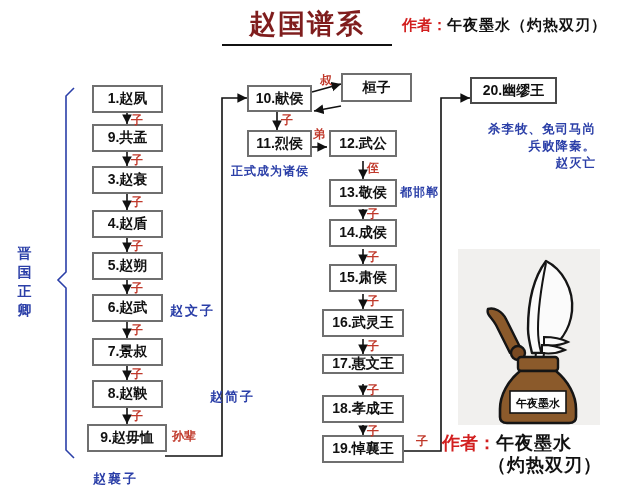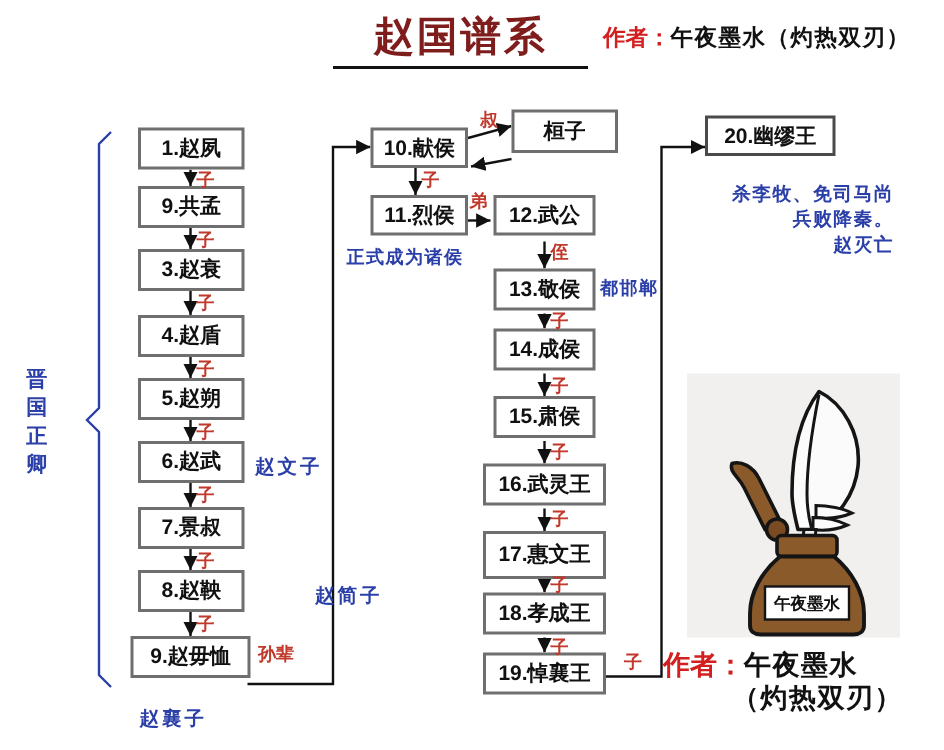--- a/index.html
+++ b/index.html
@@ -153,21 +153,21 @@
   <div class="blabel" style="left:93px;top:470px;">赵襄子</div>
 
   <div class="node" style="left:247px;top:85px;width:65px;height:27px;">10.献侯</div>
   <div class="node" style="left:341px;top:73px;width:71px;height:29px;">桓子</div>
   <div class="node" style="left:247px;top:130px;width:65px;height:27px;">11.烈侯</div>
   <div class="node" style="left:329px;top:130px;width:68px;height:27px;">12.武公</div>
   <div class="node" style="left:329px;top:179px;width:68px;height:28px;">13.敬侯</div>
   <div class="node" style="left:329px;top:219px;width:68px;height:28px;">14.成侯</div>
   <div class="node" style="left:329px;top:264px;width:68px;height:28px;">15.肃侯</div>
   <div class="node" style="left:322px;top:309px;width:82px;height:28px;">16.武灵王</div>
-  <div class="node" style="left:322px;top:354px;width:82px;height:32px;">17.惠文王</div>
+  <div class="node" style="left:322px;top:354px;width:82px;height:20px;">17.惠文王</div>
   <div class="node" style="left:322px;top:395px;width:82px;height:28px;">18.孝成王</div>
   <div class="node" style="left:322px;top:435px;width:82px;height:28px;">19.悼襄王</div>
 
   <div class="node dark" style="left:470px;top:77px;width:87px;height:27px;">20.幽缪王</div>
 
   <div class="elabel" style="left:320px;top:72px;">叔</div>
   <div class="elabel" style="left:281px;top:112px;">子</div>
   <div class="elabel" style="left:313px;top:126px;">弟</div>
   <div class="elabel" style="left:367px;top:160px;">侄</div>
   <div class="elabel" style="left:367px;top:206px;">子</div>

